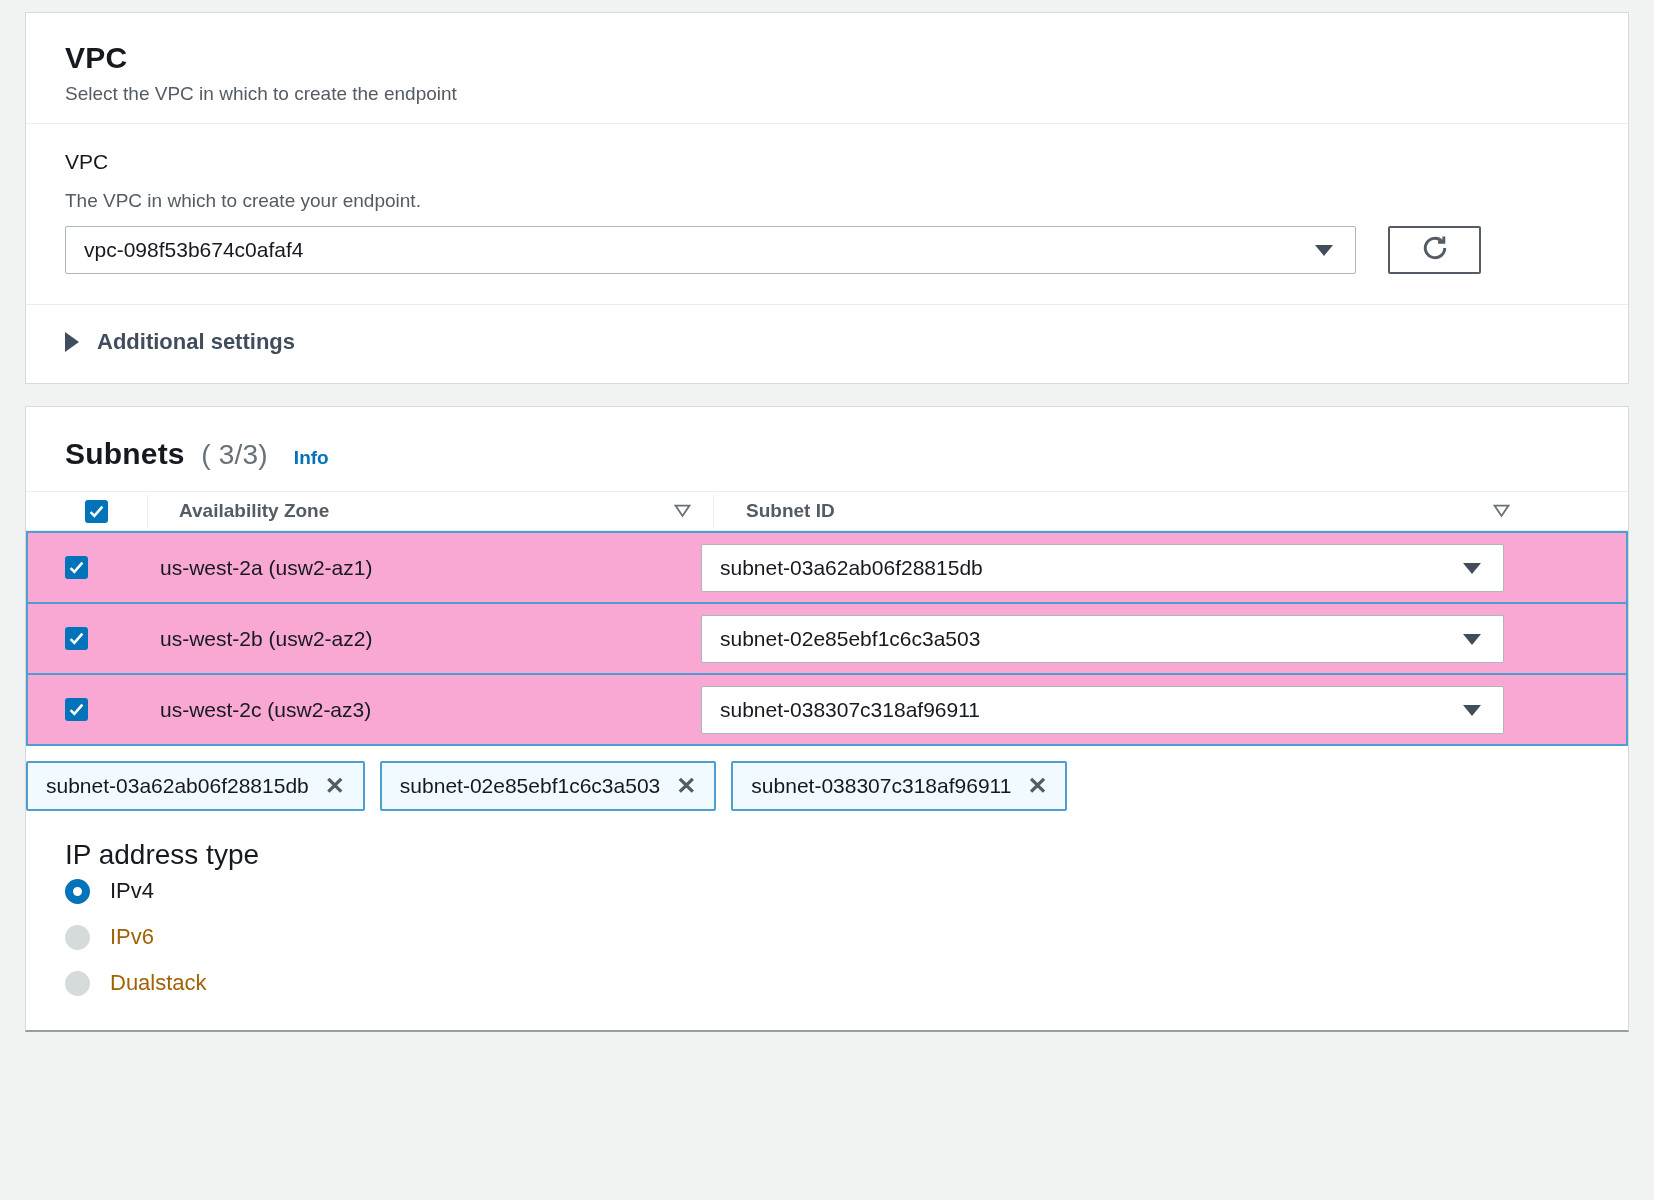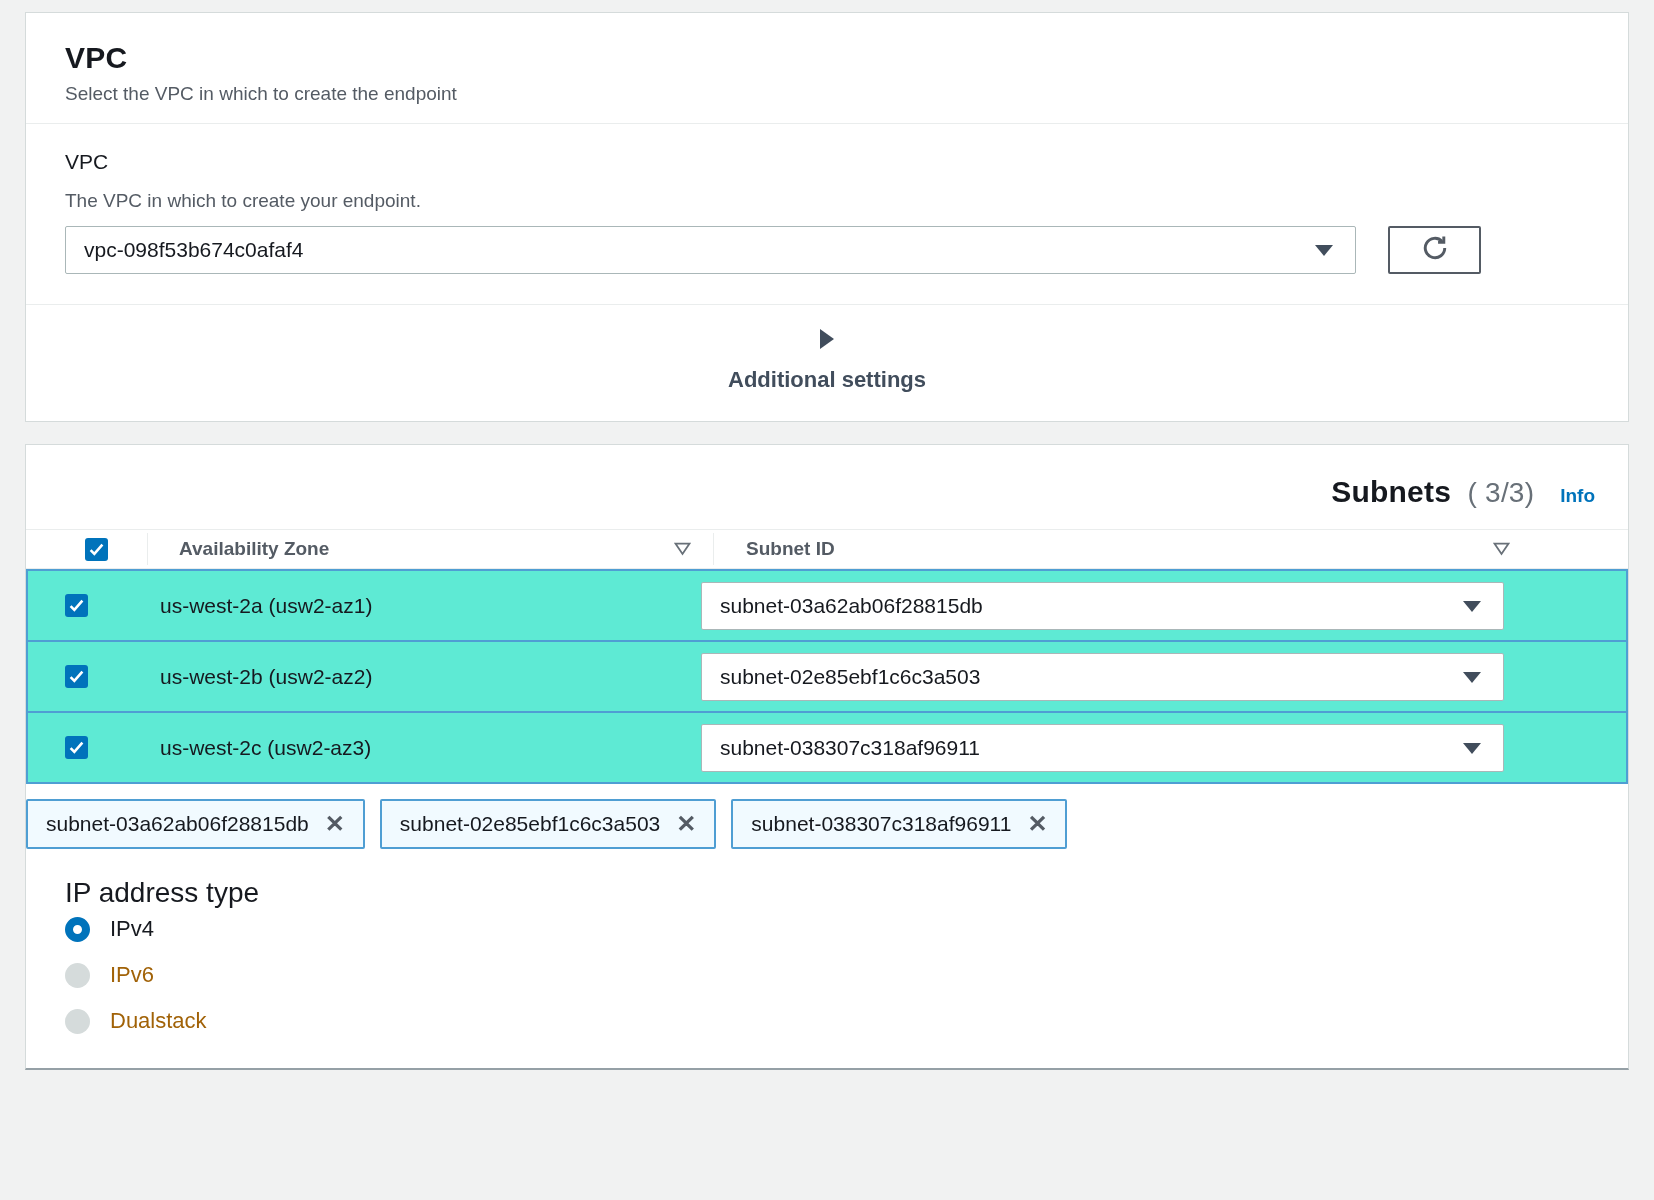--- a/index.html
+++ b/index.html
@@ -46,32 +46,32 @@
     border-right:9px solid transparent;
     border-top:11px solid #414d5c;
   }
   .refresh-btn {
     width:93px; height:48px;
     border:2px solid #545b64; border-radius:2px;
     background:#fff;
     display:flex; align-items:center; justify-content:center;
     cursor:pointer;
   }
-  .expander { display:flex; align-items:center; gap:18px; padding:24px 39px 28px 39px; cursor:pointer;flex-direction:column; }
+  .expander { display:flex; align-items:center; gap:18px; padding:24px 39px 28px 39px; cursor:pointer; }
   .tri-right {
     width:0; height:0;
     border-top:10px solid transparent;
     border-bottom:10px solid transparent;
     border-left:14px solid #414d5c;
   }
   .expander-label { font-size:22px; font-weight:bold; color:#414d5c; }
 
   
   .card.subnets { margin-top:22px; border-bottom:2px solid #95a0a6; }
-  .subnets-header { display:flex; align-items:baseline; padding:30px 33px 20px 39px;justify-content:flex-end; }
+  .subnets-header { display:flex; align-items:baseline; padding:30px 53px 20px 39px; }
   .info-link { font-size:19px; font-weight:bold; color:#0073bb; margin-left:26px; cursor:pointer; }
 
   .table-head {
     display:flex; align-items:center;
     height:40px;
     border-top:1px solid #eaeded;
     border-bottom:1px solid #eaeded;
     padding-left:59px;
   }
   .col-check { width:62px; display:flex; align-items:center; }
@@ -98,21 +98,21 @@
   .filter-icon { cursor:pointer; display:flex; }
 
   .selected-block {
     border-left:2px solid #4f9ed3;
     border-right:2px solid #4f9ed3;
     border-bottom:2px solid #4f9ed3;
   }
   .trow {
     display:flex; align-items:center;
     height:71px;
-    background:#5eead4;
+    background:#f9a8d4;
     border-top:2px solid #4f9ed3;
     padding-left:37px;
   }
   .trow .col-check { width:63px; }
   .trow .az-text {
     flex:0 0 565px;
     padding-left:32px;
     font-size:21px; color:#16191f; font-weight:normal;
   }
   .trow .subnet-cell { flex:1; padding:0 122px 0 8px; }

